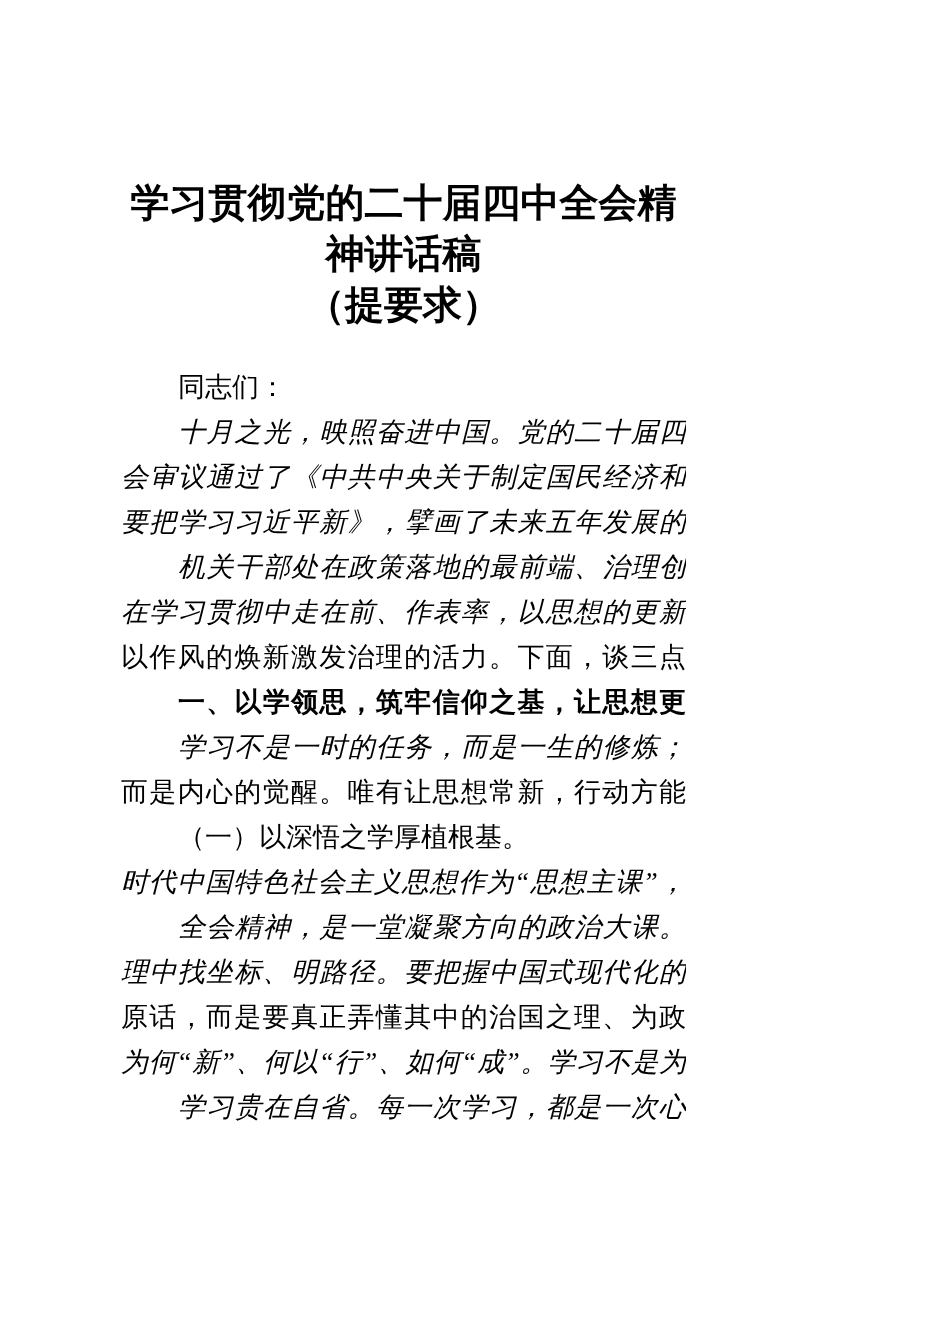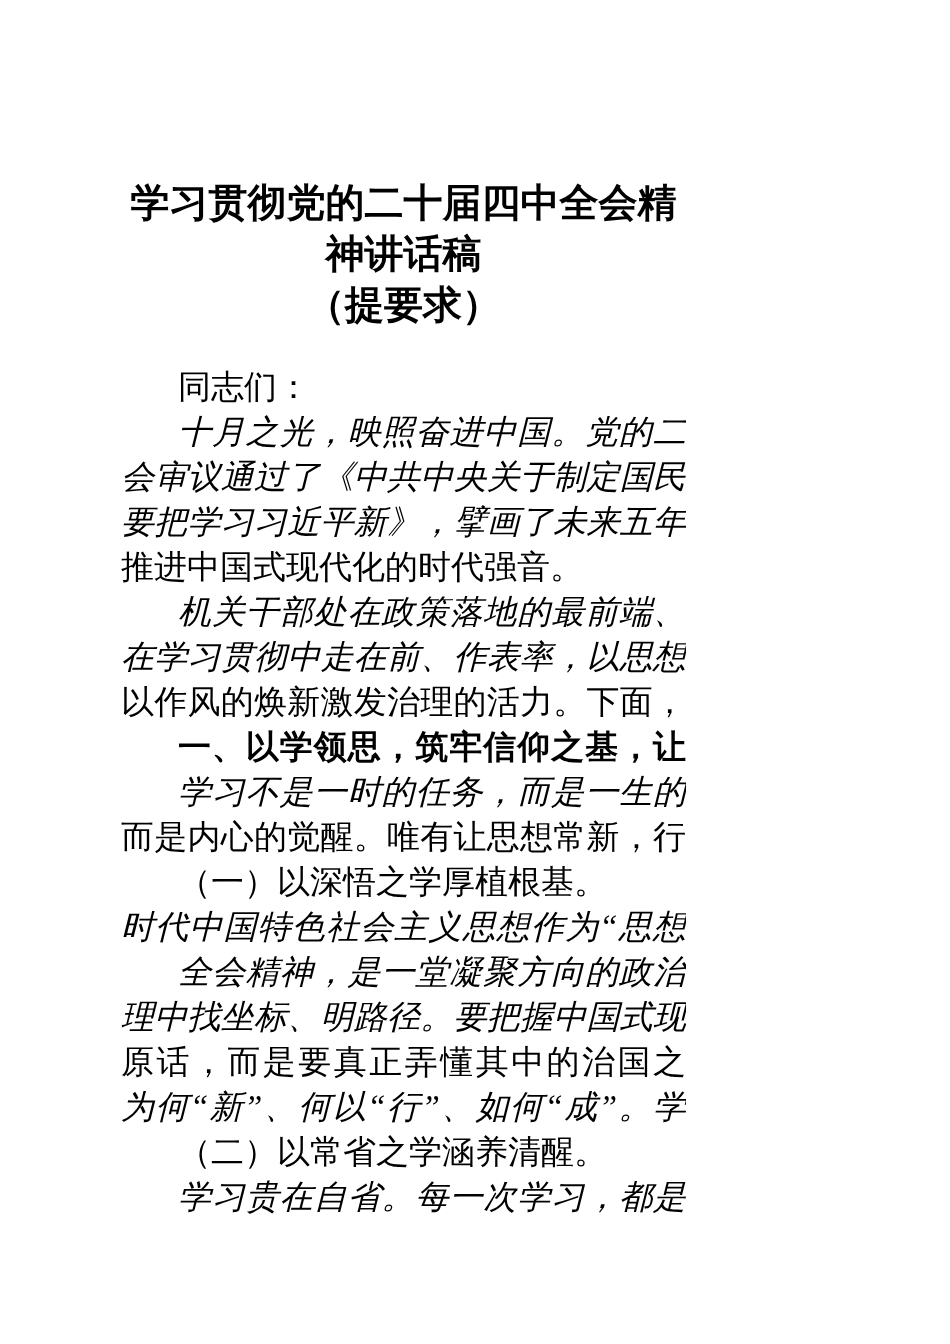--- a/index.html
+++ b/index.html
@@ -21,21 +21,21 @@
   .doc-title {
     margin: 0;
     font-size: 39px;
     line-height: 51px;
     font-weight: bold;
     text-align: center;
     color: #000000;
   }
   .doc-body {
     margin-top: 35px;
-    font-size: 33px;
+    font-size: 27px;
     line-height: 45px;
   }
   .line {
     height: 45px;
     overflow: hidden;
     text-align: justify;
     text-align-last: left;
   }
   .line.fill {
     text-align-last: justify;
@@ -54,29 +54,27 @@
 <div class="page">
   <h1 class="doc-title">
     <span>学习贯彻党的二十届四中全会精神讲话稿</span><br>
     <span>（提要求）</span>
   </h1>
   <div class="doc-body">
       <div class="line ind">同志们：</div>
       <div class="line ind fill">十月之光，映照奋进中国。党的二十届四中全会在京胜利召</div>
       <div class="line fill">会审议通过了《中共中央关于制定国民经济和社会发展第十五</div>
       <div class="line fill">要把学习习近平新》，擘画了未来五年发展的宏伟蓝图，发出了</div>
-      <div class="line">推进中国式现代化的时代强音。</div>
       <div class="line ind fill">机关干部处在政策落地的最前端、治理创新的第一线，理应</div>
       <div class="line fill">在学习贯彻中走在前、作表率，以思想的更新引领行动的跃升，</div>
       <div class="line">以作风的焕新激发治理的活力。下面，谈三点体会与要求。</div>
       <div class="line ind b">一、以学领思，筑牢信仰之基，让思想更有方向感</div>
       <div class="line ind fill">学习不是一时的任务，而是一生的修炼；不是表面的记诵，</div>
       <div class="line">而是内心的觉醒。唯有让思想常新，行动方能笃定。</div>
       <div class="line ind">（一）以深悟之学厚植根基。</div>
       <div class="line fill">时代中国特色社会主义思想作为“思想主课”，在读原文、悟原</div>
       <div class="line ind fill">全会精神，是一堂凝聚方向的政治大课。要把学习习近平新</div>
       <div class="line fill">理中找坐标、明路径。要把握中国式现代化的逻辑主线，理解它</div>
       <div class="line">原话，而是要真正弄懂其中的治国之理、为政之道、成事之法。</div>
       <div class="line fill">为何“新”、何以“行”、如何“成”。学习不是为了会背几句</div>
-      <div class="line ind">（二）以常省之学涵养清醒。</div>
       <div class="line ind fill">学习贵在自省。每一次学习，都是一次心灵的回炉、思想的</div>
     </div>
 </div>
 
 </body></html>

